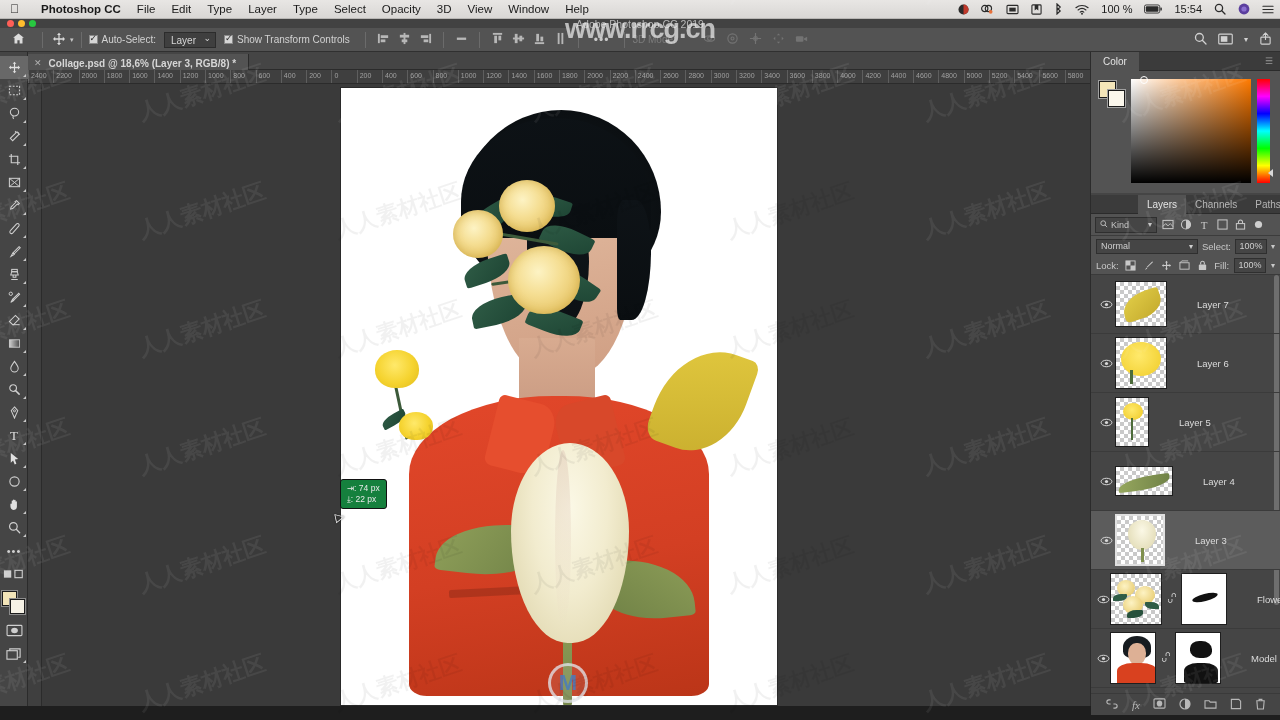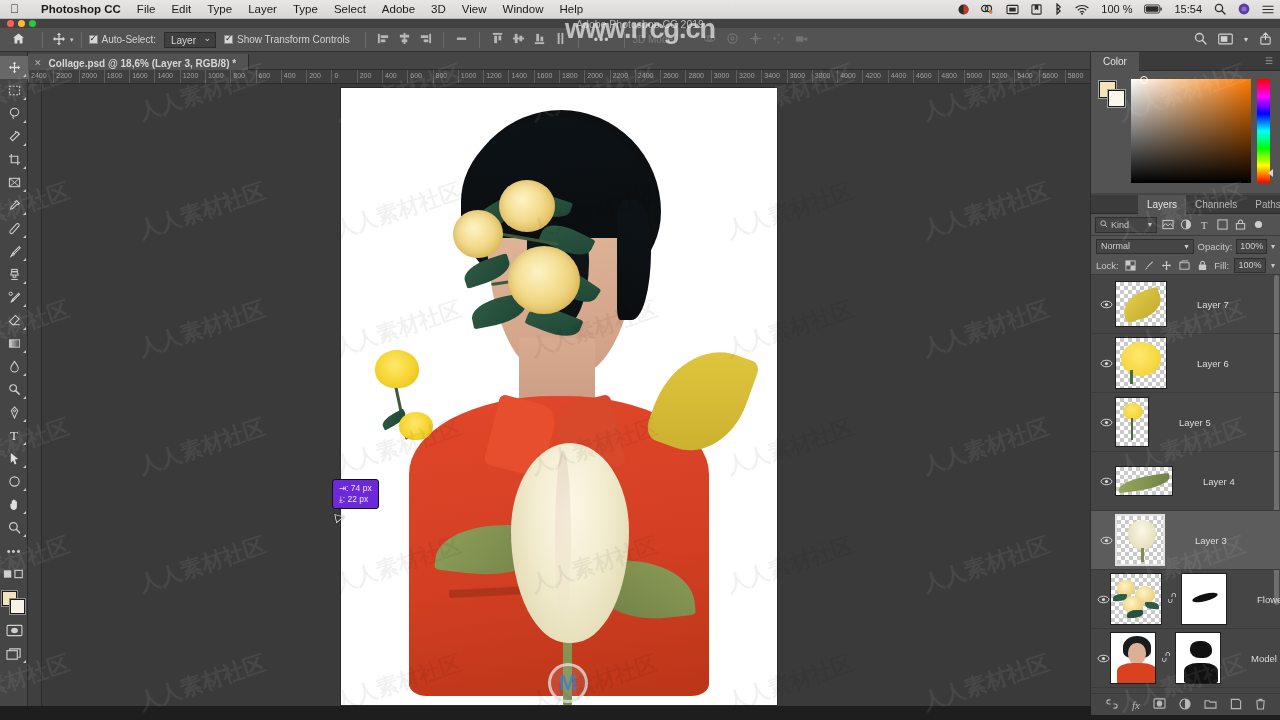--- a/index.html
+++ b/index.html
@@ -196,22 +196,22 @@
     background: linear-gradient(160deg,#e2c93f,#c9ae2e);
     border-radius: 70% 10% 60% 16%; transform: rotate(20deg);
   }
   .yflower {
     position: absolute; background: radial-gradient(circle at 45% 40%, #ffe96b 0%, #f5d32f 55%, #e0ba1c 100%);
     border-radius: 50% 50% 46% 46%;
   }
 
   
   .hud {
-    position: absolute; left: 290px; top: 395px;
-    background: #6d28d9; border: 1px solid #111; border-radius: 3px;
+    position: absolute; left: 298px; top: 395px;
+    background: #15803d; border: 1px solid #111; border-radius: 3px;
     padding: 3px 6px; font-size: 8.5px; color: #e8e8e8; line-height: 11px;
     white-space: nowrap;
   }
   .cursor { position: absolute; left: 293px; top: 426px; color: #fff; font-size: 12px;
             text-shadow: 0 0 2px #000; transform: rotate(-12deg); }
 
   
   .rightcol {
     position: absolute; top: 52px; right: 0; width: 190px; height: 654px;
     background: #454545; border-left: 1px solid #2b2b2b;
@@ -357,21 +357,21 @@
 
   <div class="macbar">
     <span class="apple"></span>
     <span class="mi bold">Photoshop CC</span>
     <span class="mi">File</span>
     <span class="mi">Edit</span>
     <span class="mi">Type</span>
     <span class="mi">Layer</span>
     <span class="mi">Type</span>
     <span class="mi">Select</span>
-    <span class="mi">Adobe</span>
+    <span class="mi">Opacity</span>
     <span class="mi">3D</span>
     <span class="mi">View</span>
     <span class="mi">Window</span>
     <span class="mi">Help</span>
     <span class="spacer"></span>
     <span class="ri">
       <svg width="11" height="11" viewBox="0 0 12 12">
           <circle cx="6" cy="6" r="5.5" fill="#2b2b2b"></circle>
           <path d="M6 .5a5.5 5.5 0 010 11z" fill="#c0392b"></path>
         </svg>
@@ -912,21 +912,21 @@
             <circle cx="5" cy="5" r="4" fill="#cfcfcf"></circle>
           </svg>
       </span>
     </div>
 
     <div class="lay-mode">
       <span class="mode-box">
         <span>Normal</span>
         <span class="cv">▾</span>
       </span>
-      <span>Opacity:</span>
+      <span>Select:</span>
       <span class="val-box">100%</span>
       <span style="font-size:8px;color:#c8c8c8">▾</span>
     </div>
 
     <div class="lay-lock">
       <span>Lock:</span>
       <span class="fico">
         <svg width="11" height="11" viewBox="0 0 12 12">
             <rect x="1" y="1" width="10" height="10" fill="none" stroke="#c9c9c9" stroke-width="1"></rect>
             <rect x="1" y="1" width="5" height="5" fill="#c9c9c9"></rect>

